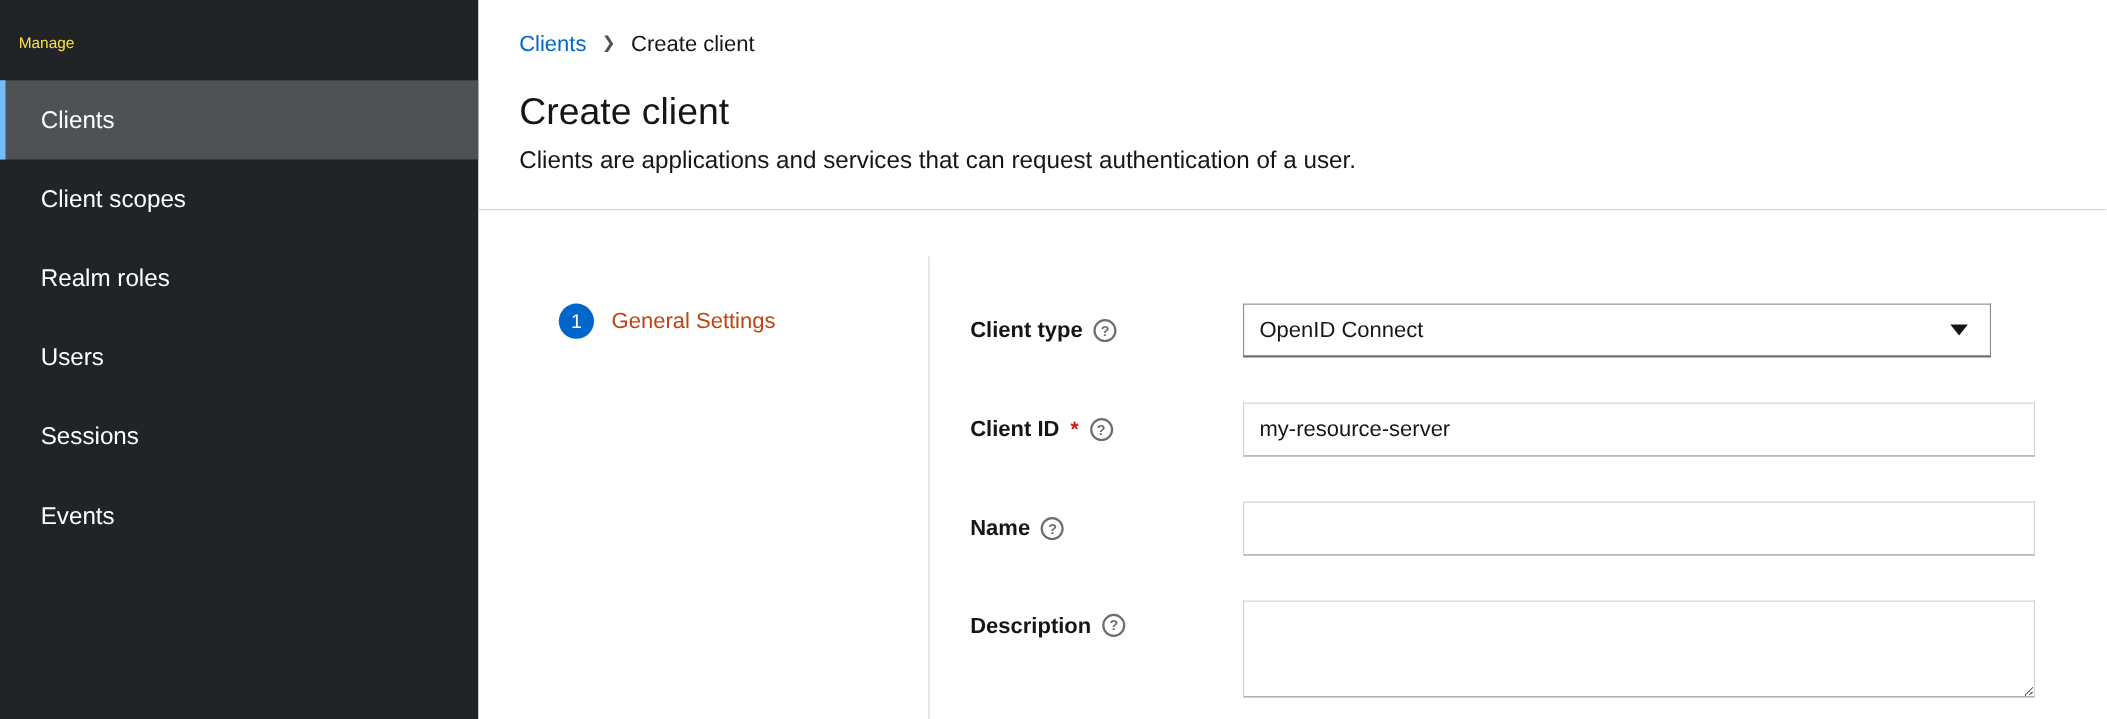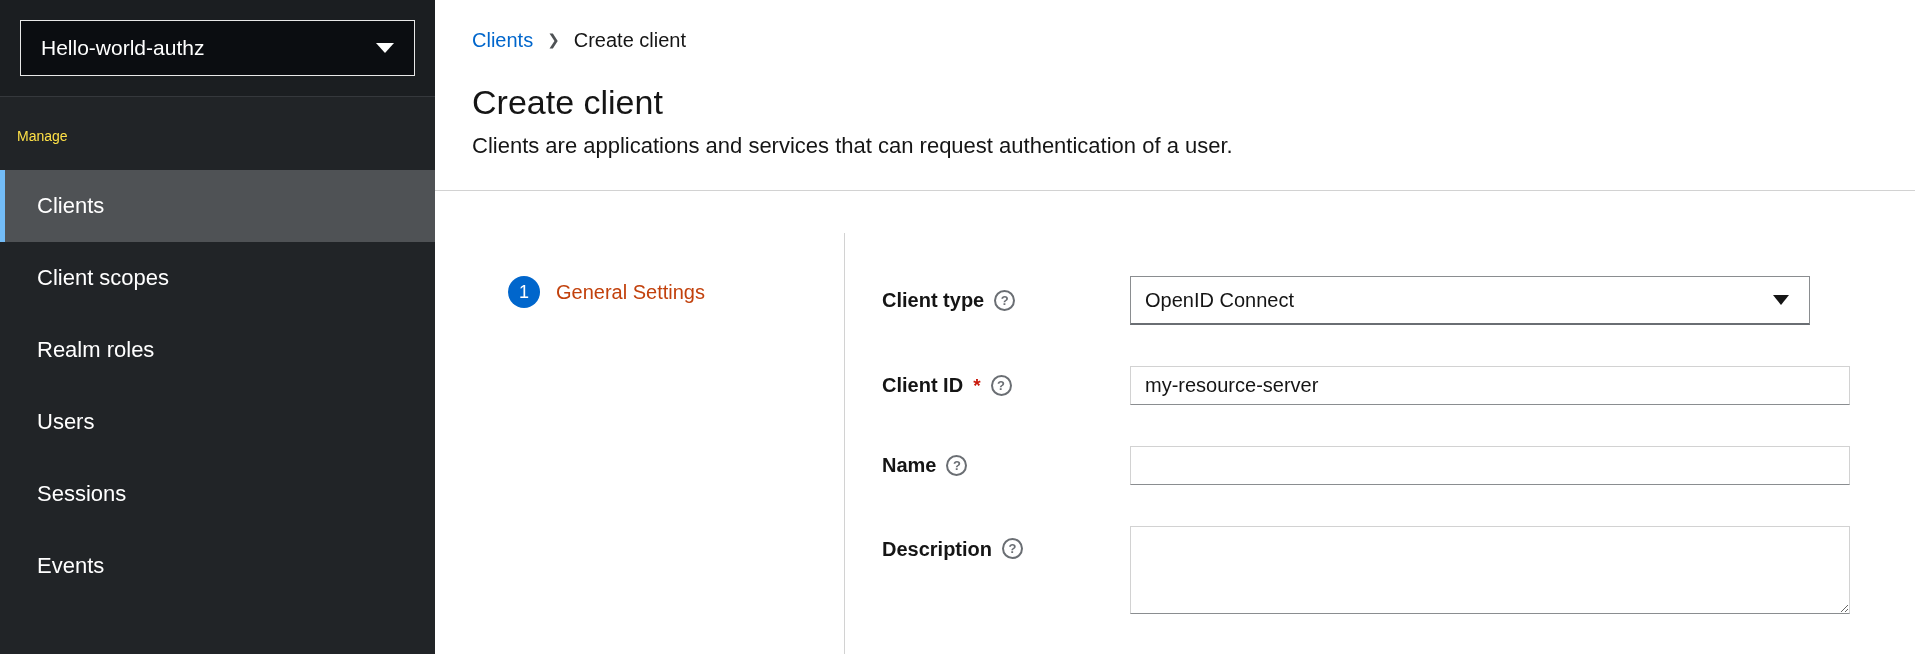--- a/index.html
+++ b/index.html
@@ -117,21 +117,21 @@
     font-size: 20px;
     cursor: pointer;
   }
   .select-caret {
     width: 0; height: 0;
     border-left: 8px solid transparent;
     border-right: 8px solid transparent;
     border-top: 10px solid #151515;
   }
   .text-input {
-    width: 720px; height: 39px;
+    width: 720px; height: 49px;
     border: 1px solid #d2d2d2; border-bottom-color: #8a8d90;
     font-size: 20px; color: #151515;
     padding: 0 14px;
     font-family: "Liberation Sans", sans-serif;
     background: #ffffff;
   }
   .textarea-input {
     width: 720px; height: 88px;
     border: 1px solid #d2d2d2; border-bottom-color: #8a8d90;
     font-size: 20px; color: #151515;
@@ -139,26 +139,20 @@
     font-family: "Liberation Sans", sans-serif;
     background: #ffffff;
   }
 </style>
 </head>
 <body>
 
 <div class="layout">
 
   <aside class="sidebar">
-    <div class="realm-area">
-      <div class="realm-selector">
-        <span class="realm-label">Hello-world-authz</span>
-        <span class="caret-down-white"></span>
-      </div>
-    </div>
     <nav>
       <div class="nav-section-title">Manage</div>
       <ul class="nav-list">
         <li class="nav-item selected">
           <span>Clients</span>
         </li>
         <li class="nav-item">
           <span>Client scopes</span>
         </li>
         <li class="nav-item">

